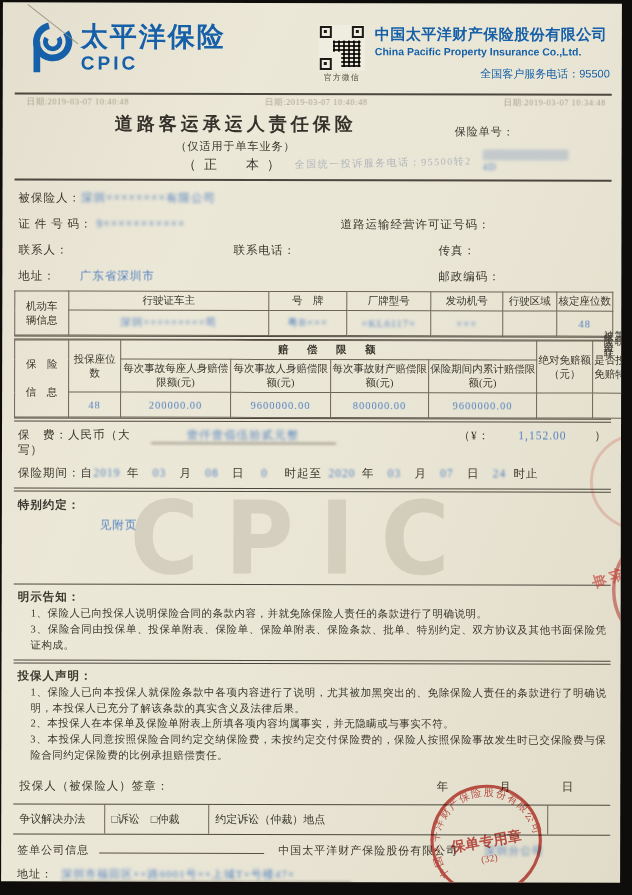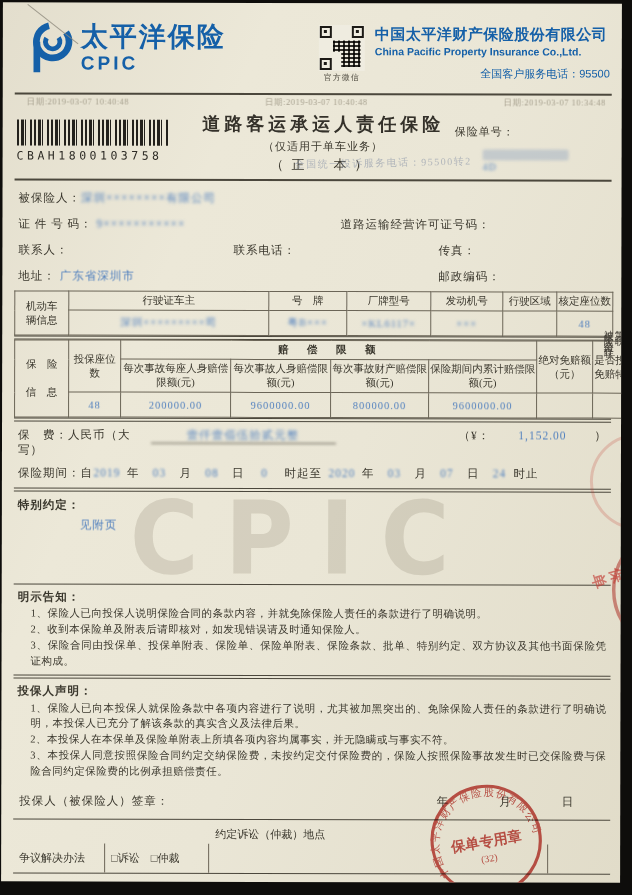--- a/index.html
+++ b/index.html
@@ -39,21 +39,21 @@
   .barcode{width:152px;height:26px;background:repeating-linear-gradient(90deg,#23211c 0 2px,transparent 2px 4px,#23211c 4px 7px,transparent 7px 8px,#23211c 8px 9px,transparent 9px 13px,#23211c 13px 15px,transparent 15px 17px);}
   .bc-num{font-family:"DejaVu Sans Mono",monospace;font-size:11.5px;letter-spacing:3.5px;margin-top:3px;color:#2e2c26;}
   .title-mid{flex:1;text-align:center;}
   .doc-title{font-size:18px;font-weight:bold;letter-spacing:4px;color:#34312a;}
   .doc-sub{font-size:11px;margin-top:3px;letter-spacing:1px;}
   .doc-copy{font-size:13px;letter-spacing:8px;margin-top:2px;}
   .policy-no{width:155px;font-size:11px;padding-top:12px;letter-spacing:1px;}
   .pn-val{margin-top:10px;padding-left:28px;color:#8b96a8;font-size:10px;}
   
   .rd{display:inline-block;height:11px;border-radius:2px;background:rgba(150,168,192,.45);filter:blur(1.6px);vertical-align:-1px;}
-  .bv{color:#4f7fbe;filter:blur(.7px);letter-spacing:1px;}
+  .bv{color:#4f7fbe;filter:blur(.7px);letter-spacing:1px;margin-left:20px;}
   .bv2{color:#4f7fbe;filter:blur(1.4px);letter-spacing:1px;}
   
   .fields{padding:4px 4px 2px;}
   .frow{display:flex;font-size:11.5px;padding:5.5px 2px;letter-spacing:1px;align-items:baseline;}
   .frow .lab{white-space:nowrap;}
   
   table{border-collapse:collapse;width:100%;table-layout:fixed;font-size:10.5px;text-align:center;color:#3a372d;}
   td{border:1px solid #6b6557;padding:2px 1px;}
   .tbl-wrap{margin:0 2px;}
   .vals td{height:20px;border-radius:10px;}
@@ -71,21 +71,21 @@
       font-size:94px;letter-spacing:26px;color:rgba(124,117,97,.20);transform:scaleY(1.08);pointer-events:none;}
   
   .sect{padding:4px 6px 6px;font-size:10.5px;line-height:1.5;}
   .sect .stitle{font-weight:bold;font-size:11.5px;letter-spacing:1px;}
   .sect .item{margin-left:13px;text-align:justify;letter-spacing:.5px;}
   
   .sig-row{display:flex;justify-content:space-between;font-size:11.5px;padding:9px 8px 10px;letter-spacing:1px;}
   
   .dispute{display:flex;border-top:1.5px solid #4b473c;border-bottom:1.5px solid #4b473c;margin:0 2px;font-size:11px;align-items:stretch;}
   .dispute>div{padding:7px 6px;box-sizing:border-box;}
-  .brd-r{border-right:1px solid #6b6557;margin-top:24px;}
+  .brd-r{border-right:1px solid #6b6557;}
   
   .issuer{padding:4px 6px 0;font-size:11px;letter-spacing:1px;}
   .irow{display:flex;align-items:baseline;padding:4.5px 0;}
   
   .copy-strip{position:absolute;left:601px;top:318px;writing-mode:vertical-rl;font-size:10px;color:#46423a;letter-spacing:3px;line-height:1.1;}
   .copy-strip .gap{display:block;height:26px;}
   .complaint{position:absolute;left:292px;top:153px;font-size:10px;color:rgba(95,112,148,.42);transform:rotate(-1.2deg);letter-spacing:1.5px;}
   .stamp-big{position:absolute;left:426px;top:778px;width:118px;height:118px;color:#c23b34;opacity:.85;transform:rotate(-10deg);mix-blend-mode:multiply;}
   .stamp-mid{position:absolute;left:556px;top:508px;width:150px;height:160px;opacity:.55;mix-blend-mode:multiply;}
   .stamp-faint{position:absolute;left:588px;top:430px;width:90px;height:90px;border:3px solid rgba(194,60,52,.22);border-radius:50%;}
@@ -139,24 +139,20 @@
 
   <div class="rule"></div>
 
   <div class="meta-stamps">
     <span>日期:2019-03-07 10:40:48</span>
     <span>日期:2019-03-07 10:40:48</span>
     <span>日期:2019-03-07 10:34:48</span>
   </div>
 
   <div class="title-band">
-    <div class="bc-block">
-      <div class="barcode"></div>
-      <div class="bc-num">CBAH1800103758</div>
-    </div>
     <div class="title-mid">
       <div class="doc-title">道路客运承运人责任保险</div>
       <div class="doc-sub">（仅适用于单车业务）</div>
       <div class="doc-copy">（正　本）</div>
     </div>
     <div class="policy-no">
       <span>保险单号：</span>
       <div class="pn-val">
         <span class="rd" style="width:86px"></span><br>
         <span class="bv2">4D</span>
@@ -305,21 +301,20 @@
   <div class="special">
     <span class="lab">特别约定：</span>
     <span class="val bv">见附页</span>
     <div class="wm">CPIC</div>
   </div>
   <div class="hr1"></div>
 
   <div class="sect">
     <div class="stitle">明示告知：</div>
     <div class="item">1、保险人已向投保人说明保险合同的条款内容，并就免除保险人责任的条款进行了明确说明。</div>
-    <div class="item">2、收到本保险单及附表后请即核对，如发现错误请及时通知保险人。</div>
     <div class="item">3、保险合同由投保单、投保单附表、保险单、保险单附表、保险条款、批单、特别约定、双方协议及其他书面保险凭证构成。</div>
   </div>
   <div class="hr2"></div>
 
   <div class="sect">
     <div class="stitle">投保人声明：</div>
     <div class="item">1、保险人已向本投保人就保险条款中各项内容进行了说明，尤其被加黑突出的、免除保险人责任的条款进行了明确说明，本投保人已充分了解该条款的真实含义及法律后果。</div>
     <div class="item">2、本投保人在本保单及保险单附表上所填各项内容均属事实，并无隐瞒或与事实不符。</div>
     <div class="item">3、本投保人同意按照保险合同约定交纳保险费，未按约定交付保险费的，保险人按照保险事故发生时已交保险费与保险合同约定保险费的比例承担赔偿责任。</div>
   </div>

